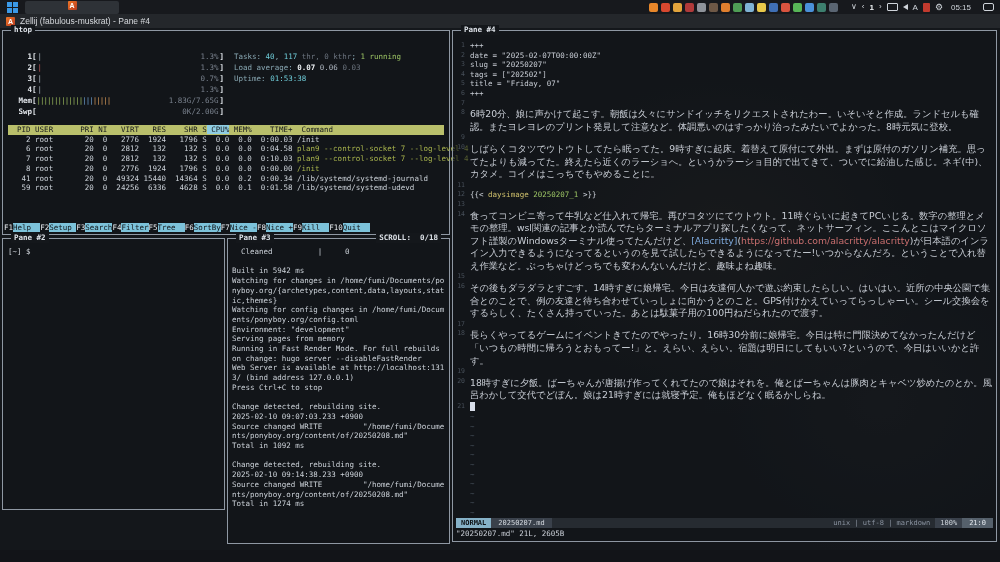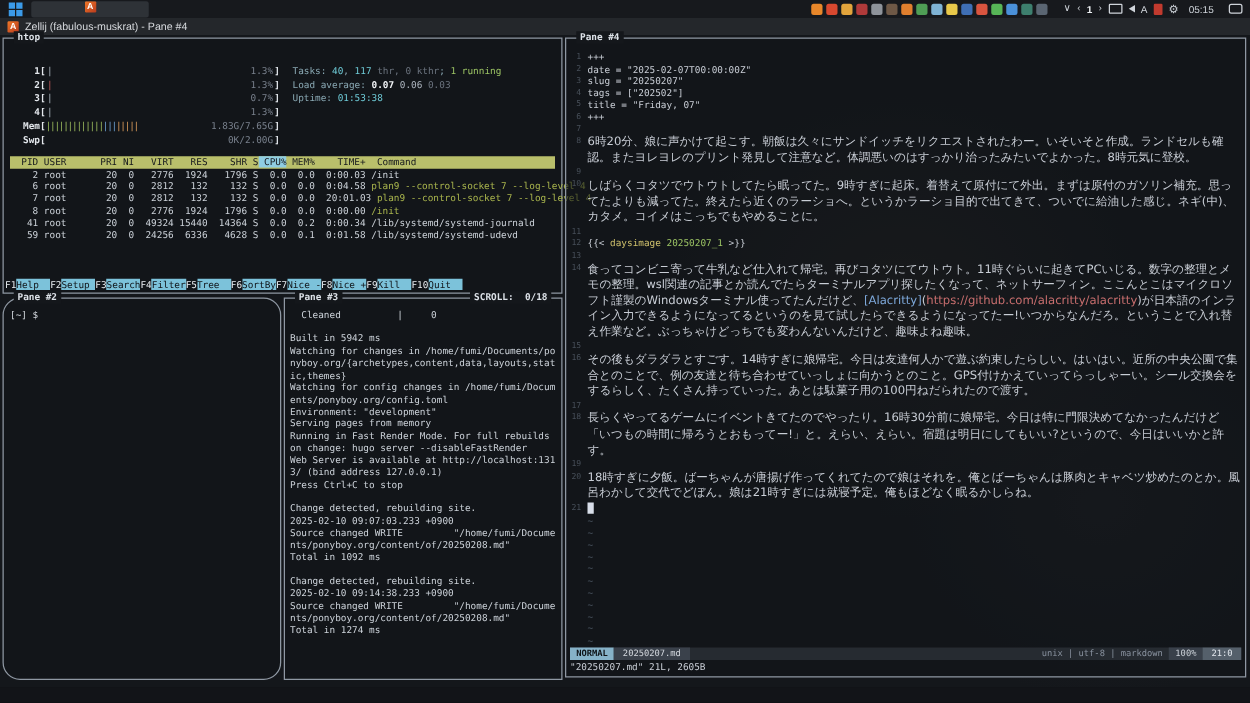--- a/index.html
+++ b/index.html
@@ -44,21 +44,21 @@
                       radial-gradient(300px 260px at 88% 72%, rgba(96,86,102,0.10), transparent 60%),
                       #14171b; }
   .footer { position:absolute; top:550px; left:0; right:0; height:12px; background:#121418; }
 
   .pane { position:absolute; border:1px solid #8f98a3; background:rgba(17,20,24,0.55); }
   .ptitle, .pscroll { position:absolute; top:-6px; background:#14171b; padding:0 3px; font-weight:bold;
                       font-size:7.5px; color:#dde2e8; line-height:10px; white-space:pre; }
   .ptitle { left:8px; }  .pscroll { right:8px; }
 
   .htop { left:2px; top:2px; width:448px; height:205px; padding:20px 5px 2px; }
-  .p2   { left:2px; top:210px; width:223px; height:306px; padding:8px 5px;border-radius:14px; }
+  .p2   { left:2px; top:210px; width:223px; height:272px; padding:8px 5px; }
   .p3   { left:227px; top:210px; width:223px; height:306px; padding:8px 4px; }
   .p4   { left:452px; top:2px; width:545px; height:512px; padding:10px 3px 2px; display:flex; flex-direction:column; }
 
   
   .meters { display:flex; font-size:7.5px; line-height:11px; }
   .m-left { width:216px; }
   .m-right { flex:1; padding-left:10px; white-space:pre; }
   .mrow { display:flex; align-items:center; white-space:pre; height:11px; }
   .mlabel { width:24px; text-align:right; color:#e3e7ec; font-weight:bold; flex:none; }
   .mbr { color:#e3e7ec; font-weight:bold; flex:none; }
@@ -177,21 +177,21 @@
             <div class="mrow"><span class="mlabel">4</span><span class="mbr">[</span><div class="mbar"><span class="mtick" style="color: rgb(170, 180, 190);">|</span><span class="mval">1.3%</span></div><span class="mbr">]</span></div>
             <div class="mrow"><span class="mlabel">Mem</span><span class="mbr">[</span><div class="mbar"><span class="mbars"><span style="color: rgb(153, 184, 92);">|</span><span style="color: rgb(153, 184, 92);">|</span><span style="color: rgb(153, 184, 92);">|</span><span style="color: rgb(153, 184, 92);">|</span><span style="color: rgb(153, 184, 92);">|</span><span style="color: rgb(153, 184, 92);">|</span><span style="color: rgb(153, 184, 92);">|</span><span style="color: rgb(153, 184, 92);">|</span><span style="color: rgb(153, 184, 92);">|</span><span style="color: rgb(153, 184, 92);">|</span><span style="color: rgb(153, 184, 92);">|</span><span style="color: rgb(153, 184, 92);">|</span><span style="color: rgb(153, 184, 92);">|</span><span style="color: rgb(109, 159, 208);">|</span><span style="color: rgb(109, 159, 208);">|</span><span style="color: rgb(109, 159, 208);">|</span><span style="color: rgb(216, 154, 90);">|</span><span style="color: rgb(216, 154, 90);">|</span><span style="color: rgb(216, 154, 90);">|</span><span style="color: rgb(216, 154, 90);">|</span><span style="color: rgb(216, 154, 90);">|</span></span><span class="mval">1.83G/7.65G</span></div><span class="mbr">]</span></div>
             <div class="mrow"><span class="mlabel">Swp</span><span class="mbr">[</span><div class="mbar"><span class="mval">0K/2.00G</span></div><span class="mbr">]</span></div>
           </div>
         <div class="m-right" id="meters-right"><div><span class="c-lbl">Tasks: </span><span class="c-cyan">40</span><span class="c-lbl">, </span><span class="c-cyan">117</span><span class="c-dim"> thr</span><span class="c-dim">, </span><span class="c-dim">0 kthr</span><span class="c-lbl">; </span><span class="c-green">1 running</span></div><div><span class="c-lbl">Load average: </span><span class="c-white">0.07 </span><span class="c-gray">0.06 </span><span class="c-dim">0.03</span></div><div><span class="c-lbl">Uptime: </span><span class="c-cyan">01:53:38</span></div></div>
       </div>
       <div class="htable" id="htop-table">
           <div class="hrow"><span>  PID USER      PRI NI   VIRT   RES    SHR S</span><span class="hsort"> CPU%</span><span> MEM%    TIME+  Command</span></div>
           <div class="prow"><span>    2 root       20  0   2776  1924   1796 S  0.0  0.0  0:00.03 </span><span>/init</span></div>
           <div class="prow"><span>    6 root       20  0   2812   132    132 S  0.0  0.0  0:04.58 </span><span class="cmd-green">plan9 --control-socket 7 --log-level 4</span></div>
-          <div class="prow"><span>    7 root       20  0   2812   132    132 S  0.0  0.0  20:01.03 </span><span class="cmd-green">plan9 --control-socket 7 --log-level 4</span></div>
+          <div class="prow"><span>    7 root       20  0   2812   132    132 S  0.0  0.0  0:10.03 </span><span class="cmd-green">plan9 --control-socket 7 --log-level 4</span></div>
           <div class="prow"><span>    8 root       20  0   2776  1924   1796 S  0.0  0.0  0:00.00 </span><span class="cmd-green">/init</span></div>
           <div class="prow"><span>   41 root       20  0  49324 15440  14364 S  0.0  0.2  0:00.34 </span><span>/lib/systemd/systemd-journald</span></div>
           <div class="prow"><span>   59 root       20  0  24256  6336   4628 S  0.0  0.1  0:01.58 </span><span>/lib/systemd/systemd-udevd</span></div>
         </div>
       <div class="fnbar" id="fnbar"><span><span class="fk">F1</span><span class="fl">Help  </span></span><span><span class="fk">F2</span><span class="fl">Setup </span></span><span><span class="fk">F3</span><span class="fl">Search</span></span><span><span class="fk">F4</span><span class="fl">Filter</span></span><span><span class="fk">F5</span><span class="fl">Tree  </span></span><span><span class="fk">F6</span><span class="fl">SortBy</span></span><span><span class="fk">F7</span><span class="fl">Nice -</span></span><span><span class="fk">F8</span><span class="fl">Nice +</span></span><span><span class="fk">F9</span><span class="fl">Kill  </span></span><span><span class="fk">F10</span><span class="fl">Quit  </span></span></div>
     </div>
 
     <div class="pane p2">
       <span class="ptitle">Pane #2</span>
       <div class="shell">[~] $</div>

